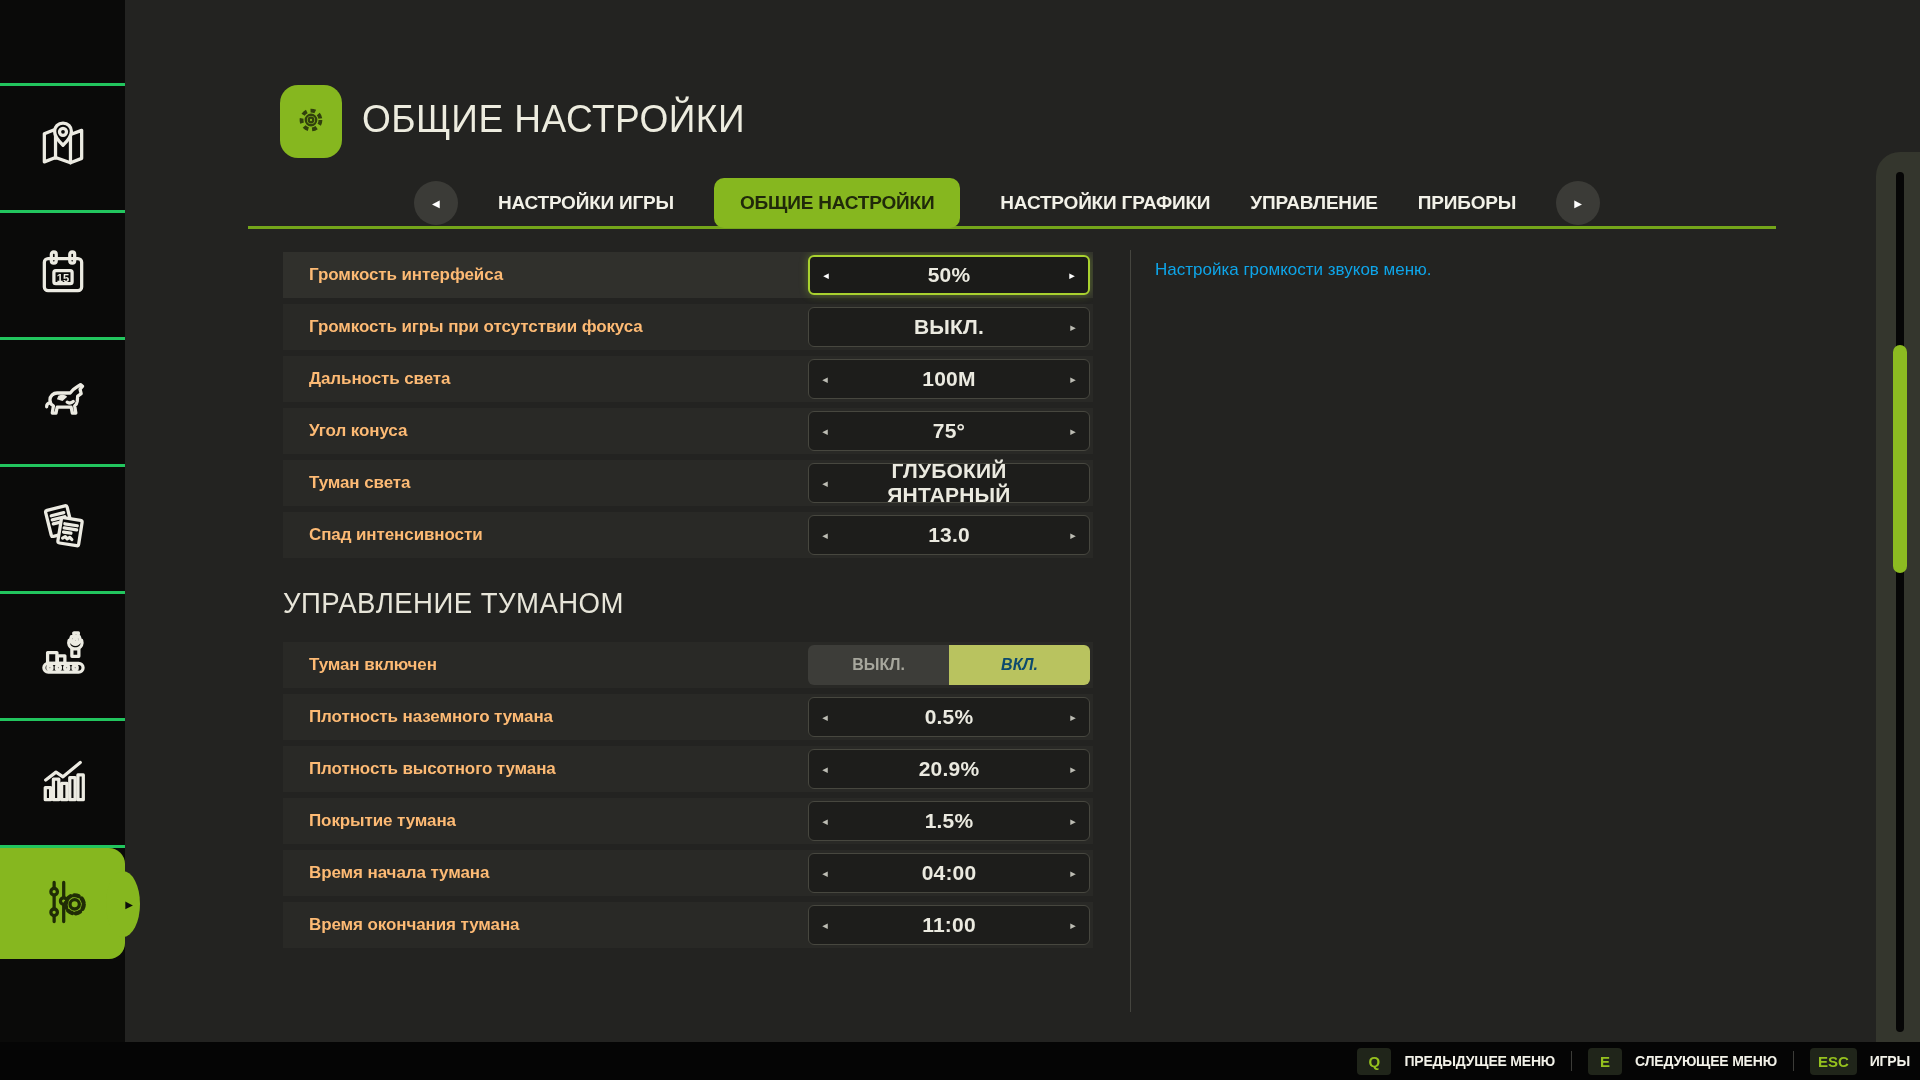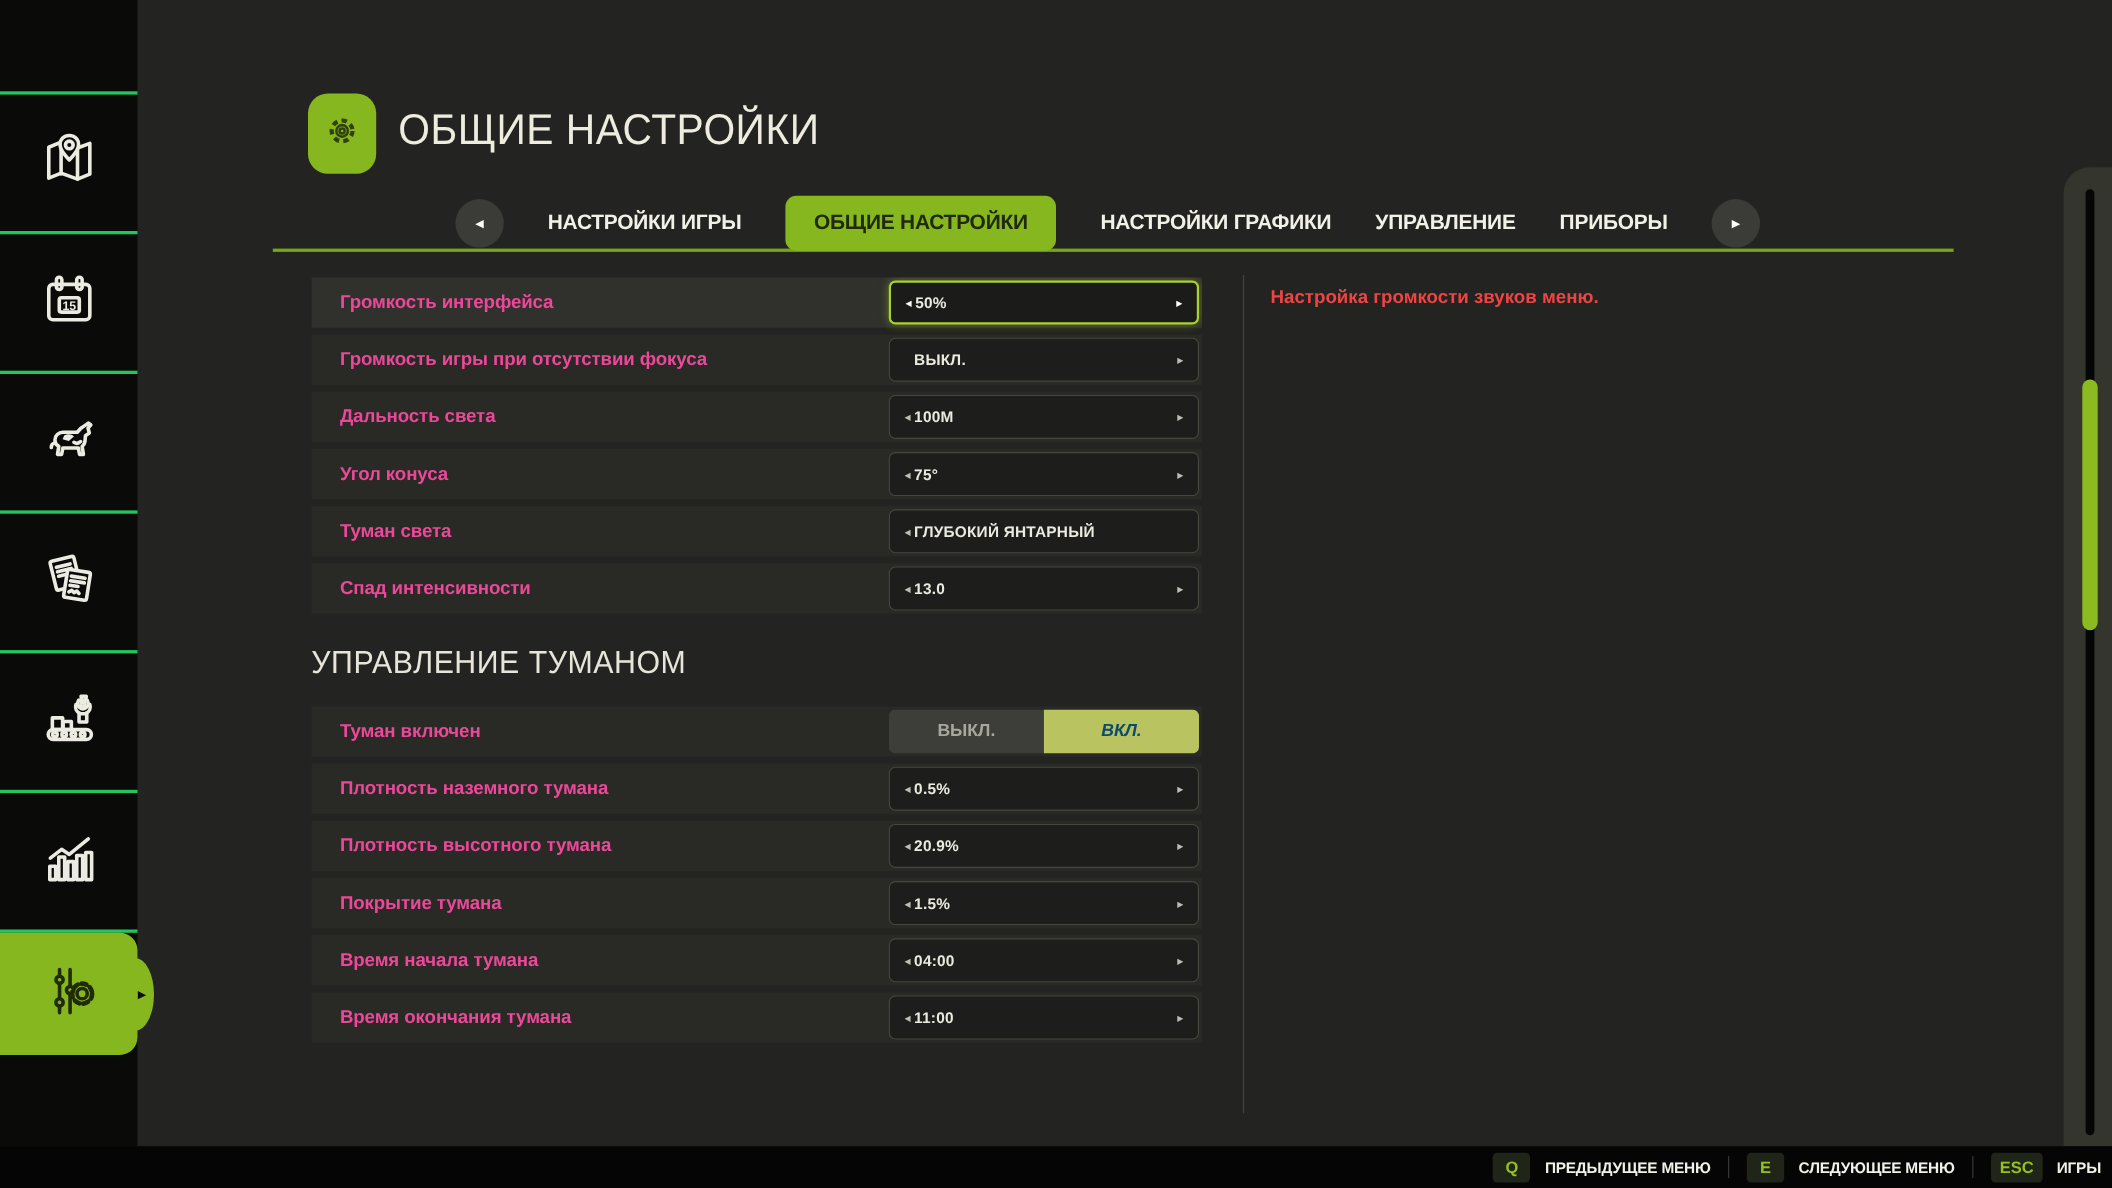--- a/index.html
+++ b/index.html
@@ -35,39 +35,39 @@
   .tab{font-size:19px;font-weight:bold;color:#f2f1e8;letter-spacing:-.2px;white-space:nowrap;}
   .tab.active{background:#86b71f;color:#20290a;height:50px;display:flex;align-items:center;
         padding:0 26px;border-radius:10px;}
   .tab-underline{position:absolute;left:248px;top:226px;width:1528px;height:3px;background:#74a51a;z-index:1;}
 
   
   .settings-list{position:absolute;left:283px;top:252px;width:810px;height:760px;overflow:hidden;}
   .srow{height:46px;margin-bottom:6px;background:#292926;display:flex;align-items:center;
         justify-content:space-between;padding-left:26px;box-sizing:border-box;}
   .srow.focused-row{background:#30302c;}
-  .slabel{font-size:17px;font-weight:bold;color:#ec4899;letter-spacing:-.1px;}
+  .slabel{font-size:17px;font-weight:bold;color:#fdba74;letter-spacing:-.1px;}
   .selector{width:282px;height:40px;margin-right:3px;background:#1d1d1b;border:1px solid #47473f;
         border-radius:6px;display:flex;align-items:center;justify-content:space-between;
         padding:0 10px;box-sizing:border-box;flex:0 0 auto;}
-  .selector .val{flex:1;font-size:14px;font-weight:bold;color:#ebeae0;letter-spacing:.2px;}
+  .selector .val{flex:1;text-align:center;font-size:21px;font-weight:bold;color:#ebeae0;letter-spacing:.2px;}
   .selector.focused{border:2px solid #a9d22f;box-shadow:0 0 9px rgba(163,212,45,.38);background:#1b1b19;}
   .arr{font-size:11px;color:#bdbdb4;width:12px;text-align:center;}
   .selector.focused .arr{color:#fff;}
   .arr.hidden{visibility:hidden;}
   .ssection{height:78px;display:flex;align-items:center;}
   .ssection span{font-size:29px;color:#e7e5d9;letter-spacing:.5px;transform:scaleX(.95);transform-origin:left;}
   .toggle{width:282px;height:40px;margin-right:3px;display:flex;border-radius:6px;overflow:hidden;flex:0 0 auto;}
   .t-opt{flex:1;display:flex;align-items:center;justify-content:center;font-size:16px;font-weight:bold;}
   .t-opt.off{background:#3d3d39;color:#a7a79d;}
   .t-opt.on{background:#b9c35f;color:#0c4a6e;font-style:italic;}
 
   
   .v-divider{position:absolute;left:1130px;top:250px;width:1px;height:762px;background:#45453f;}
-  .tooltip{position:absolute;left:1155px;top:260px;width:640px;font-size:17px;color:#ef4444;font-weight:bold;}
+  .tooltip{position:absolute;left:1155px;top:260px;width:640px;font-size:17px;color:#0ea5e9;}
 
   
   .scroll-strip{position:absolute;left:1876px;top:152px;width:44px;height:890px;background:#34362d;
         border-radius:24px 0 0 0;}
   .scroll-track{position:absolute;left:1896px;top:172px;width:8px;height:860px;background:#060606;border-radius:4px;}
   .scroll-thumb{position:absolute;left:1893px;top:345px;width:14px;height:228px;background:#8cbb21;border-radius:7px;}
 
   
   .footer{position:absolute;left:0;top:1042px;width:1920px;height:38px;background:#050505;
         display:flex;align-items:center;justify-content:flex-end;gap:16px;padding-right:10px;box-sizing:border-box;}

